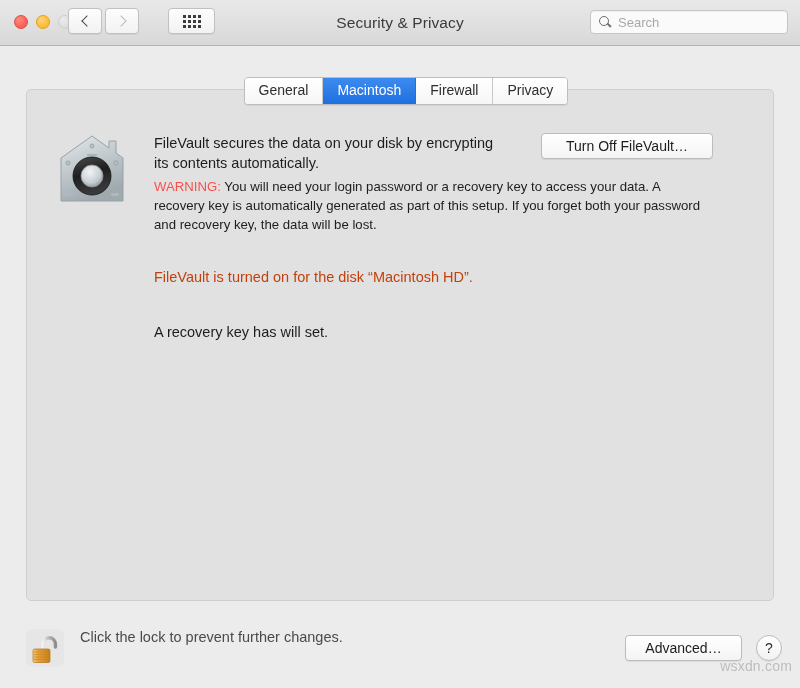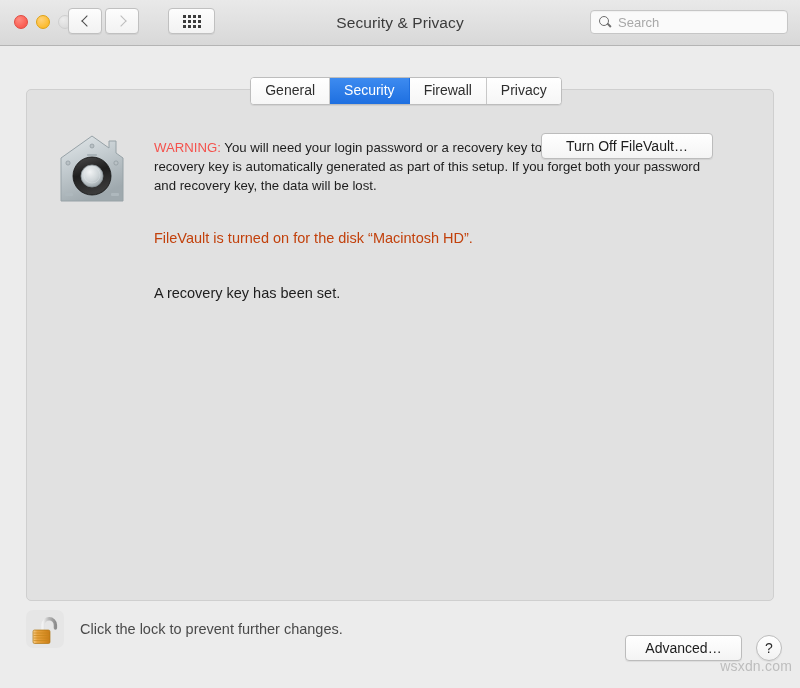--- a/index.html
+++ b/index.html
@@ -278,23 +278,22 @@
     font-size: 14px;
     color: #1d1d1d;
     box-shadow: 0 1px 1px rgba(0,0,0,0.07);
     cursor: default;
   }
 
   
   .lock-area {
     position: absolute;
     left: 26px;
-    top: 610px;
-    display: flex;
-    align-items: center;
+    top: 629px;
+    display: flex;
   }
   .lock-btn {
     width: 38px;
     height: 38px;
     background: #e6e6e6;
     border-radius: 7px;
     position: relative;
   }
   .lock-label {
     margin-left: 16px;
@@ -387,21 +386,21 @@
 
     <div class="search-field">
       <span class="mag"></span>
       <input class="search-input" type="text" placeholder="Search" style="">
     </div>
   </div>
 
   <div class="tabbar">
     <div class="tabs">
       <div class="tab">General</div>
-      <div class="tab selected">Security</div>
+      <div class="tab selected">Macintosh</div>
       <div class="tab">Firewall</div>
       <div class="tab">Privacy</div>
     </div>
   </div>
 
   <div class="panel">
 
     <div class="fv-icon">
       <svg viewBox="0 0 76 76" width="76" height="76">
         <defs>
@@ -434,28 +433,29 @@
 
         <circle cx="38" cy="44" r="19" fill="url(#ringGrad)"></circle>
         <circle cx="38" cy="44" r="19" fill="none" stroke="#111" stroke-width="0.8"></circle>
 
         <circle cx="38" cy="44" r="11" fill="url(#knobGrad)" stroke="#8d979c" stroke-width="0.8"></circle>
         <circle cx="38" cy="43" r="8" fill="none" stroke="#e6ebed" stroke-width="0.6" opacity="0.6"></circle>
       </svg>
     </div>
 
     <div class="fv-text">
+      <div class="fv-desc">FileVault secures the data on your disk by encrypting its contents automatically.</div>
 
       <div class="fv-warning">
         <span class="warn-label">WARNING:</span><span> You will need your login password or a recovery key to access your data. A recovery key is automatically generated as part of this setup. If you forget both your password and recovery key, the data will be lost.</span>
       </div>
 
       <div class="fv-status">FileVault is turned on for the disk “Macintosh HD”.</div>
 
-      <div class="fv-recovery">A recovery key has been set.</div>
+      <div class="fv-recovery">A recovery key has will set.</div>
     </div>
 
     <button class="turnoff-btn">Turn Off FileVault…</button>
   </div>
 
   <div class="lock-area">
     <div class="lock-btn">
       <svg viewBox="0 0 38 38" width="38" height="38">
         <defs>
           <linearGradient id="shackleGrad" x1="0" y1="0" x2="1" y2="0">

